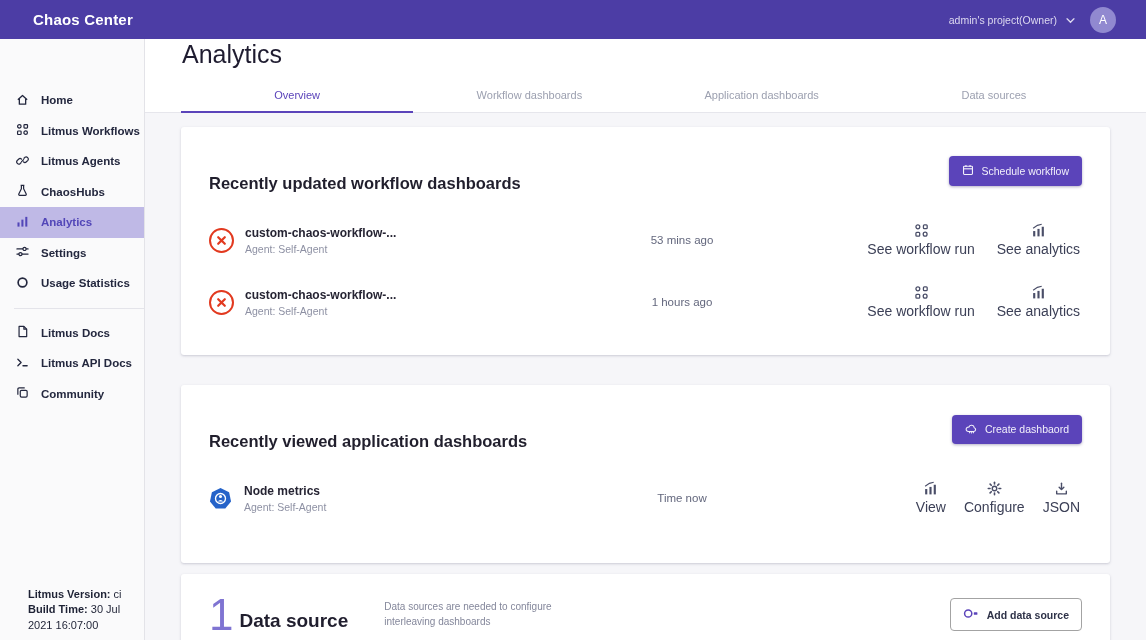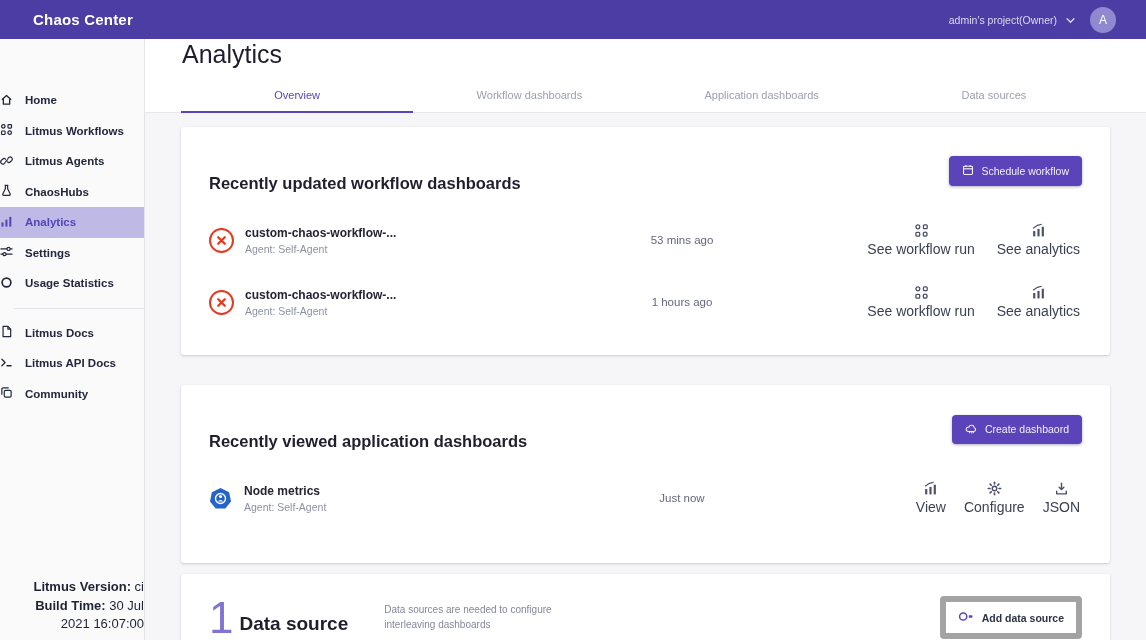--- a/index.html
+++ b/index.html
@@ -12,25 +12,25 @@
   .app-title { color:#ffffff; font-size:15px; font-weight:700; letter-spacing:.2px; }
   .header-right { margin-left:auto; display:flex; align-items:center; gap:15px; }
   .project-selector { display:flex; align-items:center; gap:9px; color:#ddd9f0; font-size:10.5px; cursor:pointer; }
   .avatar { width:26px; height:26px; border-radius:50%; background:#9189d0; color:#ffffff; font-size:12px; display:flex; align-items:center; justify-content:center; cursor:pointer; }
 
   
   .app-body { flex:1; display:flex; min-height:0; }
 
   
   .sidebar { width:145px; flex:none; background:#fafafb; border-right:1px solid #e3e3e8; padding-top:46px; position:relative; }
-  .nav-item { height:30.5px; display:flex; align-items:center; gap:12px; font-size:11.5px; font-weight:700; color:#23273e; cursor:pointer; }
+  .nav-item { height:30.5px; display:flex; align-items:center; gap:12px; padding-left:16px; font-size:11.5px; font-weight:700; color:#23273e; cursor:pointer; }
   .nav-item svg { width:13px; height:13px; flex:none; }
   .nav-item.active { background:#bfb9e6; color:#5246b8; }
   .side-divider { height:1px; background:#e4e4ea; margin:9px 0 9px 14px; }
-  .sidebar-footer { position:absolute; left:28px; bottom:7px; font-size:13px; color:#1e2235; line-height:1.4;text-align:right; }
+  .sidebar-footer { position:absolute; left:28px; bottom:7px; font-size:11px; color:#1e2235; line-height:1.4; }
   .sidebar-footer b { font-weight:700; }
 
   
   .main { flex:1; display:flex; flex-direction:column; background:#f6f6f9; min-width:0; }
   .main-top { background:#ffffff; border-bottom:1px solid #e6e6ec; }
   .page-title { font-size:25px; font-weight:500; color:#1f1c30; margin:1px 0 11px 37px; }
   .tabs { display:flex; margin:0 36px -1px 36px; }
   .tab { flex:1; text-align:center; font-size:11px; color:#9ca0b0; padding:9px 0 10px; border-bottom:2.5px solid transparent; cursor:pointer; }
   .tab.active { color:#5b44ba; border-bottom-color:#5b44ba; font-weight:500; }
 
@@ -51,21 +51,21 @@
   .action { display:flex; flex-direction:column; align-items:center; font-size:14px; color:#3c4057; cursor:pointer; min-width:44px; }
   .action svg { width:15px; height:15px; }
 
   .app-badge { width:23px; height:23px; margin-right:12px; flex:none; }
 
   .ds-card { display:flex; align-items:center; padding:22px 28px 28px; }
   .ds-countwrap { display:flex; align-items:flex-end; }
   .ds-count { font-size:44px; line-height:.85; color:#7f74d2; font-weight:400; }
   .ds-label { font-size:19px; font-weight:700; color:#201e2e; margin:0 0 1px 6px; }
   .ds-desc { width:218px; margin-left:36px; font-size:10px; color:#84879b; line-height:1.45; }
-  .btn-outline { margin-left:auto; background:#ffffff; border:6px solid #a3a3a3; border-radius:4px; padding:8px 12px; font-size:10.5px; font-weight:600; color:#2e3248; display:flex; align-items:center; gap:8px; cursor:pointer; font-family:inherit; }
+  .btn-outline { margin-left:auto; background:#ffffff; border:1px solid #a3a3a3; border-radius:4px; padding:8px 12px; font-size:10.5px; font-weight:600; color:#2e3248; display:flex; align-items:center; gap:8px; cursor:pointer; font-family:inherit; }
 
   .mb-lg { margin-bottom:30px; }
   .mb-sm { margin-bottom:11px; }
 </style>
 </head>
 <body>
 
 <div class="screen">
 
   <div class="header">
@@ -306,21 +306,21 @@
                       <circle cx="12" cy="12" r="5.2" fill="none" stroke="#ffffff" stroke-width="1.4"></circle>
                       <circle cx="12" cy="10" r="1.6" fill="#ffffff"></circle>
                       <path d="M9.3 15.2 a3 3 0 0 1 5.4 0 z" fill="#ffffff"></path>
                     </svg>
                 </span>
                 <div>
                   <div class="wf-name">Node metrics</div>
                   <div class="wf-agent">Agent: Self-Agent</div>
                 </div>
               </div>
-              <div class="wf-time">Just now</div>
+              <div class="wf-time">Time now</div>
               <div class="wf-actions" style="gap:18px;">
                 <div class="action" style="min-width:30px;">
                   <span><svg viewBox="0 0 14 14">
                         <rect x="2" y="7.5" width="2" height="5" fill="#4a4e68"></rect>
                         <rect x="6" y="5.5" width="2" height="7" fill="#4a4e68"></rect>
                         <rect x="10" y="3.5" width="2" height="9" fill="#4a4e68"></rect>
                         <polyline points="2,5 6,2.2 10,1.2" fill="none" stroke="#4a4e68" stroke-width="1.1"></polyline>
                       </svg></span>
                   <span>View</span>
                 </div>

